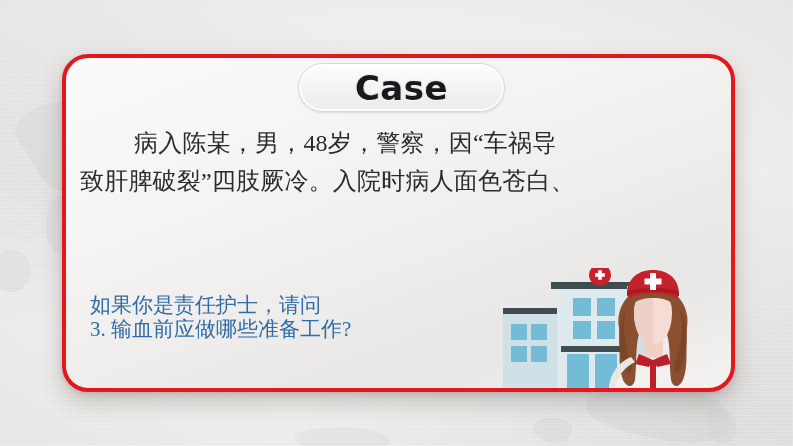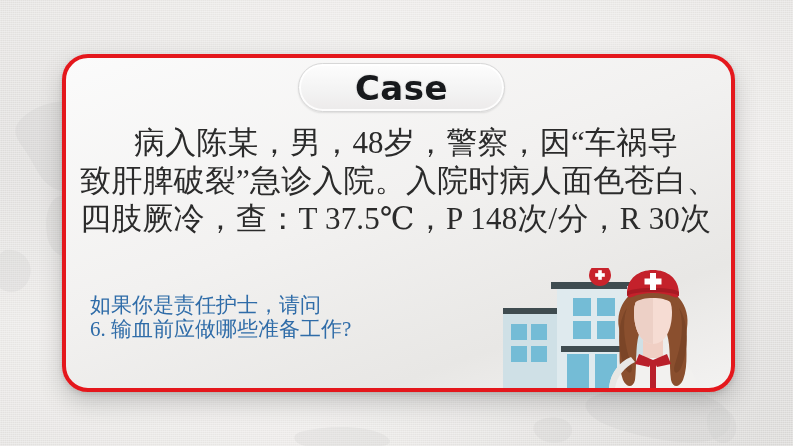--- a/index.html
+++ b/index.html
@@ -87,21 +87,21 @@
     text-shadow: 0 1px 0 rgba(255,255,255,.9), 0 0 2px rgba(0,0,0,.22);
   }
 
   
   #body-text {
     position: absolute;
     left: 14px;
     top: 66px;
     width: 640px;
     color: #2b2b2b;
-    font-size: 31px;
+    font-size: 24px;
     line-height: 38px;
     letter-spacing: .2px;
   }
   #body-text .line {
     white-space: nowrap;
   }
   #body-text .line.first {
     padding-left: 54px;
   }
 
@@ -153,27 +153,26 @@
   </svg>
 
   <div id="card">
 
     <div id="title-pill">
       <span id="title-text">Case</span>
     </div>
 
     <div id="body-text">
       <div class="line first">病入陈某，男，48岁，警察，因“车祸导</div>
-      <div class="line">致肝脾破裂”急诊入院。入院时病人面色苍白、</div>
-      <div class="line">四肢厥冷，查：T 37.5℃，P 148次/分，R 30次</div>
+      <div class="line">致肝脾破裂”四肢厥冷。入院时病人面色苍白、</div>
     </div>
 
     <div id="questions">
       <div class="q">如果你是责任护士，请问</div>
-      <div class="q">6. 输血前应做哪些准备工作?</div>
+      <div class="q">3. 输血前应做哪些准备工作?</div>
     </div>
 
     <svg id="illustration" viewBox="0 0 228 120" aria-hidden="true">
 
       <g>
         <rect x="0" y="44" width="54" height="76" fill="#cfe0e6"></rect>
         <rect x="0" y="40" width="58" height="6" fill="#3f4c50"></rect>
         <rect x="8" y="56" width="16" height="16" fill="#74bcd6"></rect>
         <rect x="28" y="56" width="16" height="16" fill="#74bcd6"></rect>
         <rect x="8" y="78" width="16" height="16" fill="#74bcd6"></rect>

